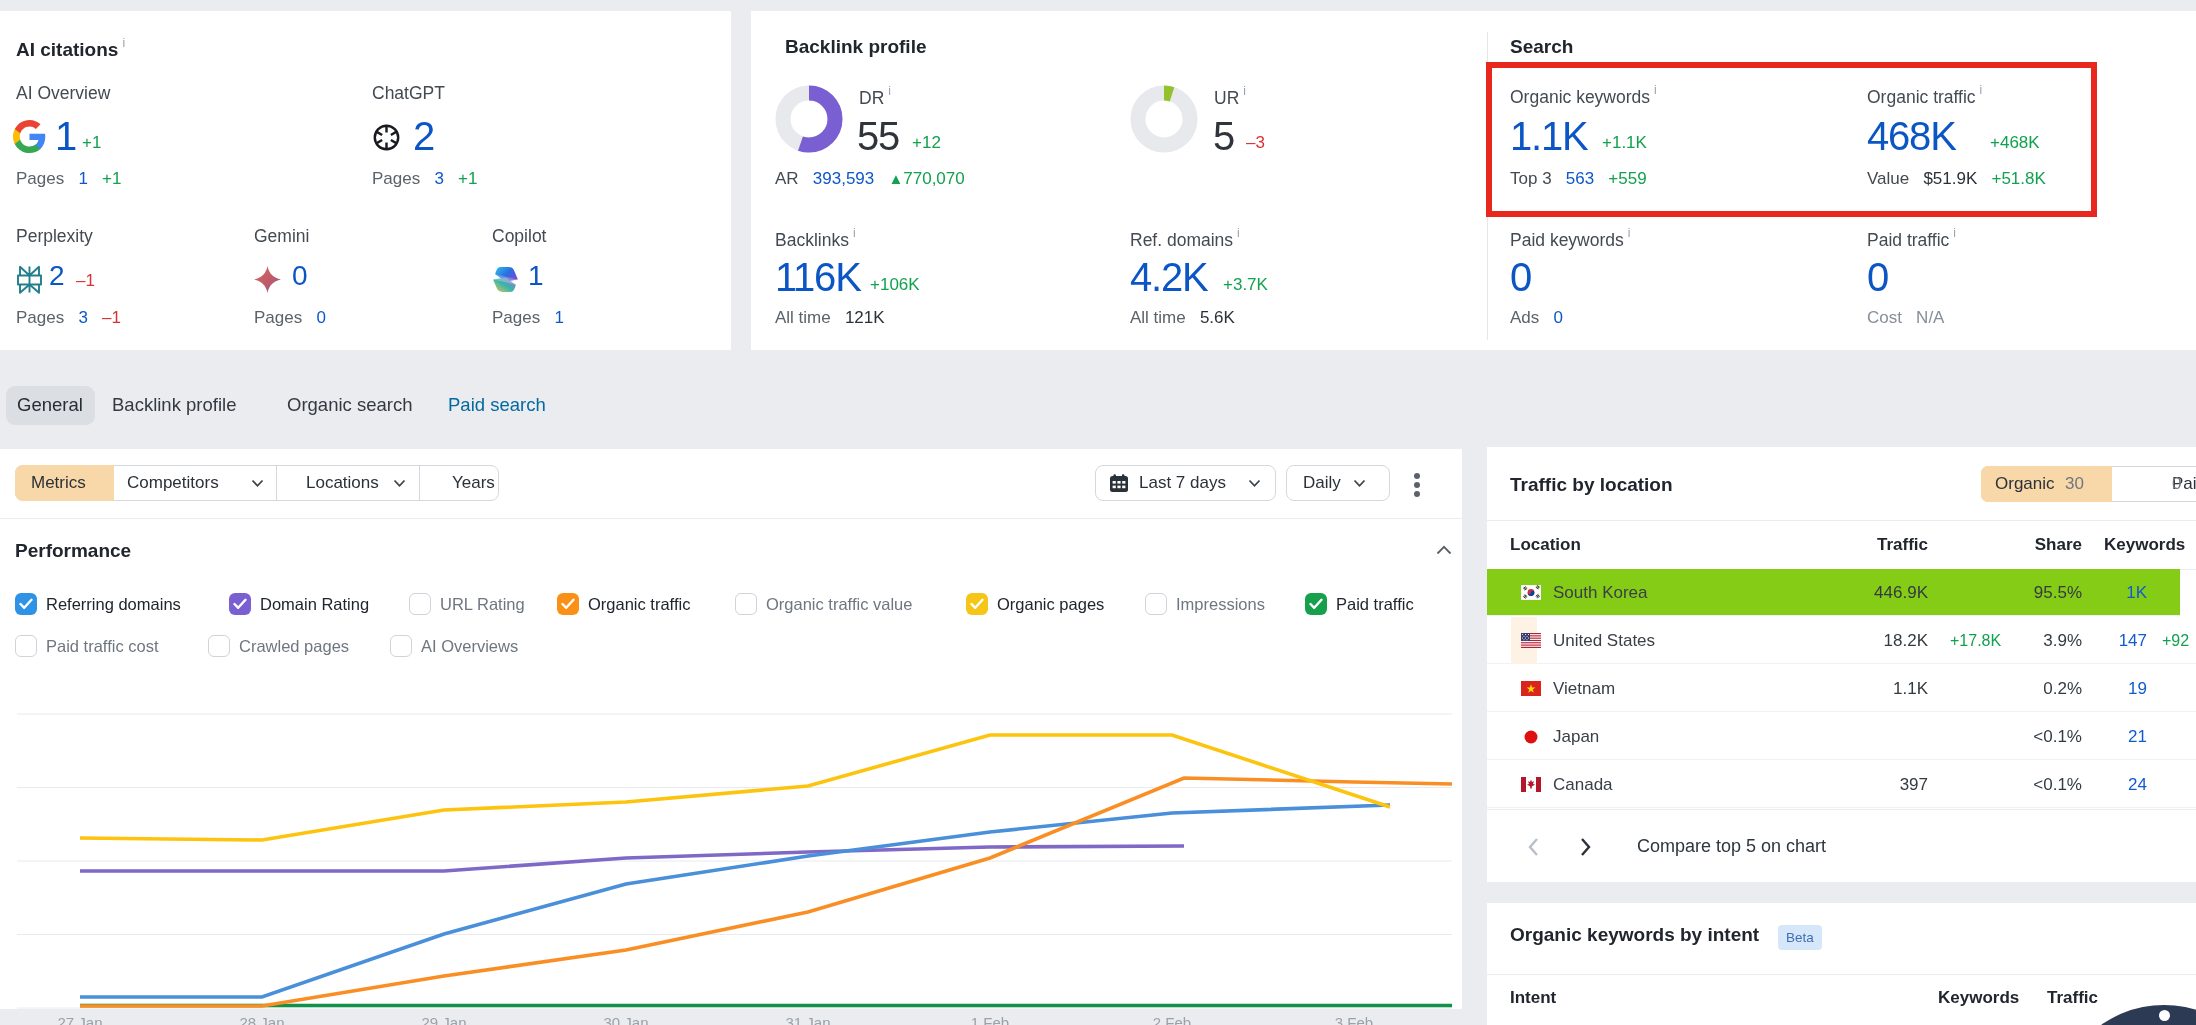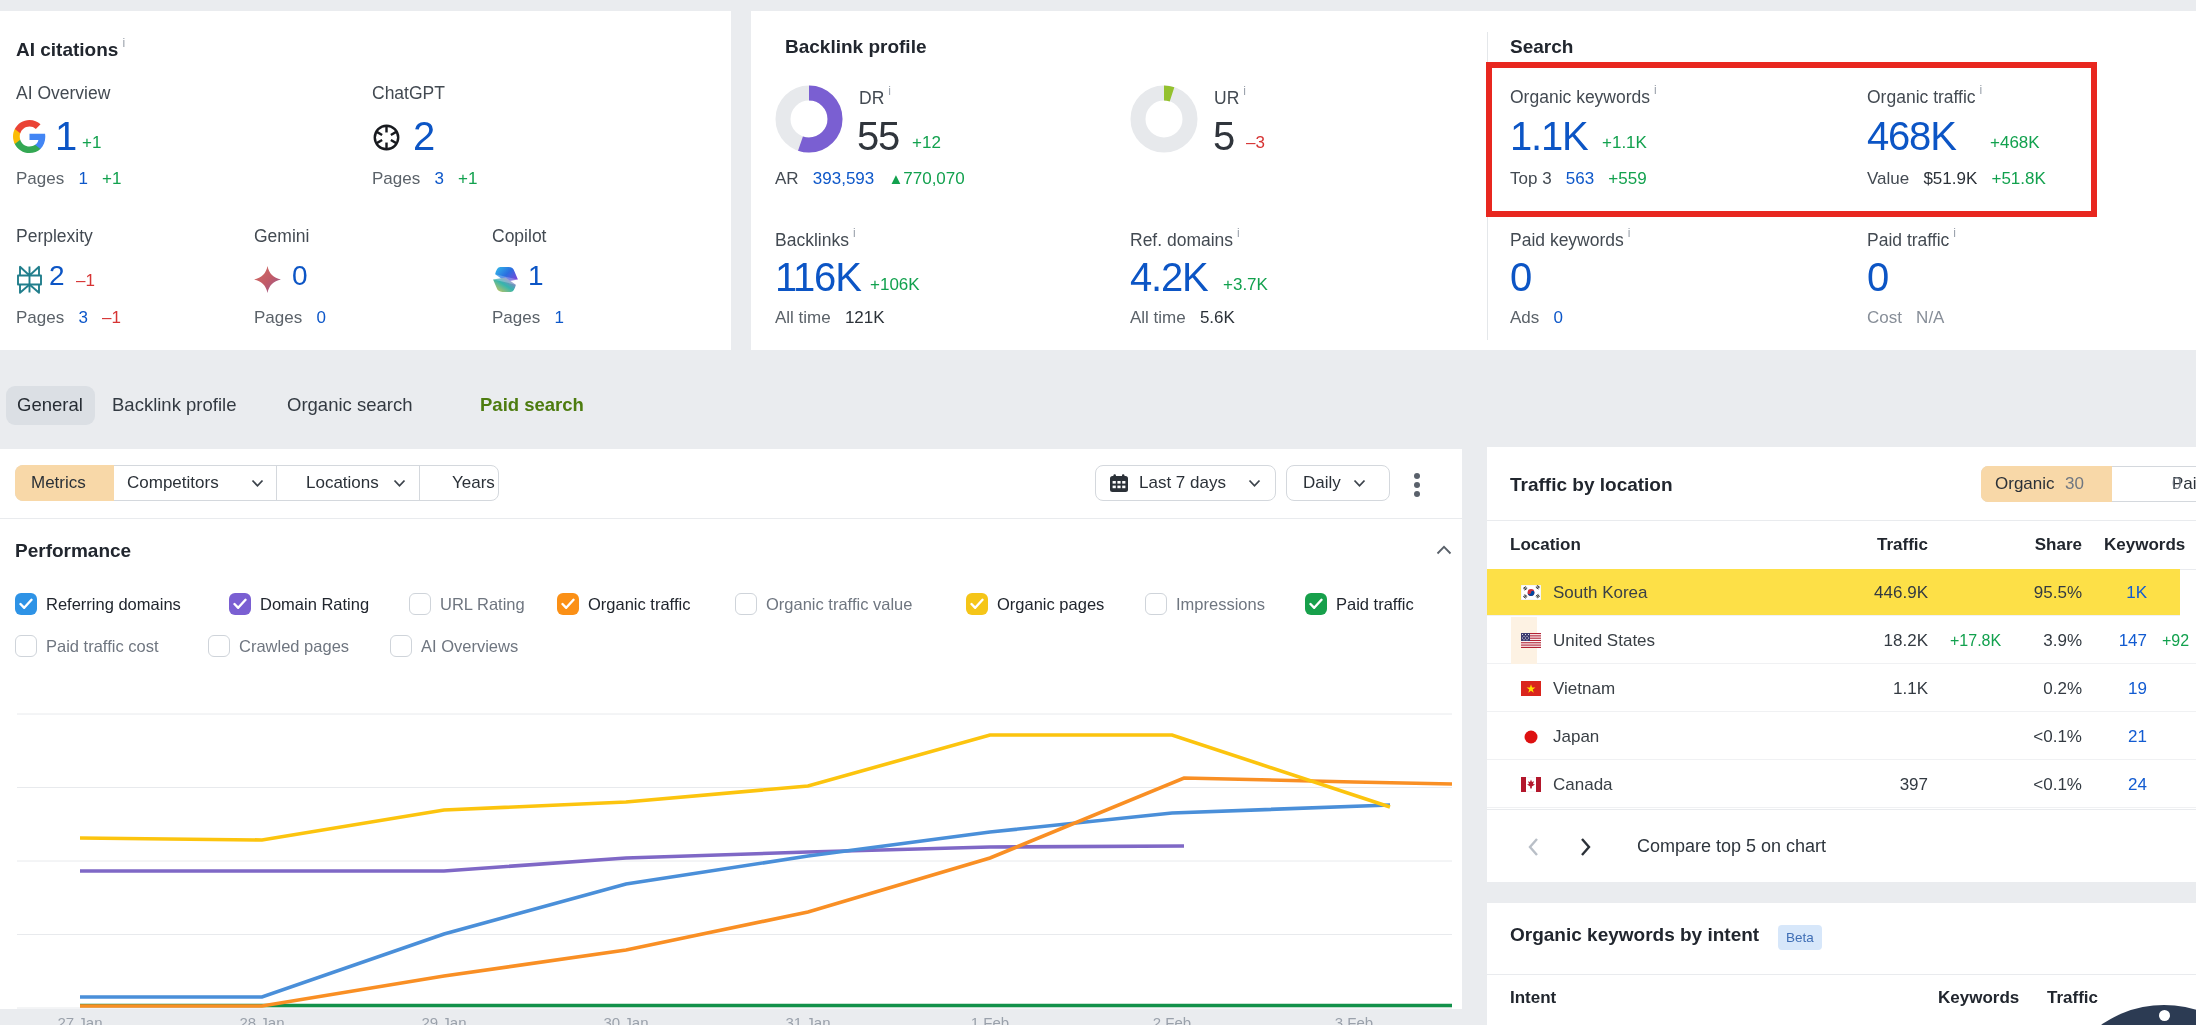--- a/index.html
+++ b/index.html
@@ -180,21 +180,21 @@
     <div class="abs big" style="left:1116px;top:244px;">0</div>
     <div class="abs sub" style="left:1116px;top:297px;"><span class="gry">Cost&nbsp;&nbsp; N/A</span></div>
   </div>
 
   <div class="abs" id="tabs" style="left:0;top:350px;width:2196px;height:99px;">
     <div class="abs" style="left:6px;top:36px;width:89px;height:39px;background:#dbdfe4;border-radius:9px;"></div>
     <div class="abs" style="left:0;top:32px;width:700px;height:45px;font-size:18.5px;color:#272d34;line-height:45px;">
       <span style="position:absolute;left:17px;">General</span>
       <span style="position:absolute;left:112px;color:#333a42;">Backlink profile</span>
       <span style="position:absolute;left:287px;color:#333a42;">Organic search</span>
-      <span style="position:absolute;left:480px;color:#4d7c0f;font-weight:bold;">Paid search</span>
+      <span style="position:absolute;left:448px;color:#0369a1;">Paid search</span>
     </div>
   </div>
 
   <div class="card" id="leftpanel" style="left:0;top:449px;width:1462px;height:560px;">
 
     <div class="abs" style="left:15px;top:16px;height:36px;width:484px;border:1px solid #d4d8dd;border-radius:8px;background:#fff;"></div>
     <div class="abs" style="left:15px;top:16px;height:36px;width:99px;background:#f8d8a8;border-radius:8px 0 0 8px;"></div>
     <div class="abs" style="left:276px;top:16px;width:1px;height:36px;background:#d4d8dd;"></div>
     <div class="abs" style="left:419px;top:16px;width:1px;height:36px;background:#d4d8dd;"></div>
     <div class="abs" style="left:15px;top:16px;height:36px;line-height:36px;font-size:17px;color:#2b3138;">
@@ -334,21 +334,21 @@
     <div class="abs" style="left:0;top:73px;width:709px;height:1px;background:#e9ebee;"></div>
 
     <div class="abs" style="left:0;top:73px;height:49px;width:709px;font-weight:bold;font-size:17px;color:#21262e;">
       <span style="position:absolute;left:23px;top:15px;">Location</span>
       <span style="position:absolute;right:268px;top:15px;">Traffic</span>
       <span style="position:absolute;right:114px;top:15px;">Share</span>
       <span style="position:absolute;left:617px;top:15px;">Keywords</span>
     </div>
     <div class="abs" style="left:0;top:122px;width:709px;height:1px;background:#e9ebee;"></div>
 
-    <div class="trow" style="top:122px;background:#fde047;width:693px;">
+    <div class="trow" style="top:122px;background:#84cc16;width:693px;">
       <span class="fl">
           <svg width="20" height="15" viewBox="0 0 20 15">
             <rect width="20" height="15" fill="#fff" stroke="#d8dbdf" stroke-width="0.5"></rect>
             <circle cx="10" cy="7.5" r="3.4" fill="#cd2e3a"></circle>
             <path d="M6.6 7.5 a3.4 3.4 0 0 0 6.8 0 a1.7 1.7 0 0 0 -3.4 0 a1.7 1.7 0 0 1 -3.4 0z" fill="#0047a0"></path>
             <g stroke="#1b1b1b" stroke-width="0.9">
               <path d="M2.2 3.4 l2.6 -1.9 M2.9 4.3 l2.6 -1.9 M3.6 5.2 l2.6 -1.9"></path>
               <path d="M14.8 12.8 l2.6 -1.9 M15.5 13.7 l2.6 -1.9 M16.2 14.6 l2.6 -1.9" transform="translate(0,-1.6)"></path>
               <path d="M2.2 11.4 l2.6 1.9 M2.9 10.5 l2.6 1.9 M3.6 9.6 l2.6 1.9"></path>
               <path d="M14.8 2.2 l2.6 1.9 M15.5 1.3 l2.6 1.9 M16.2 0.4 l2.6 1.9"></path>

